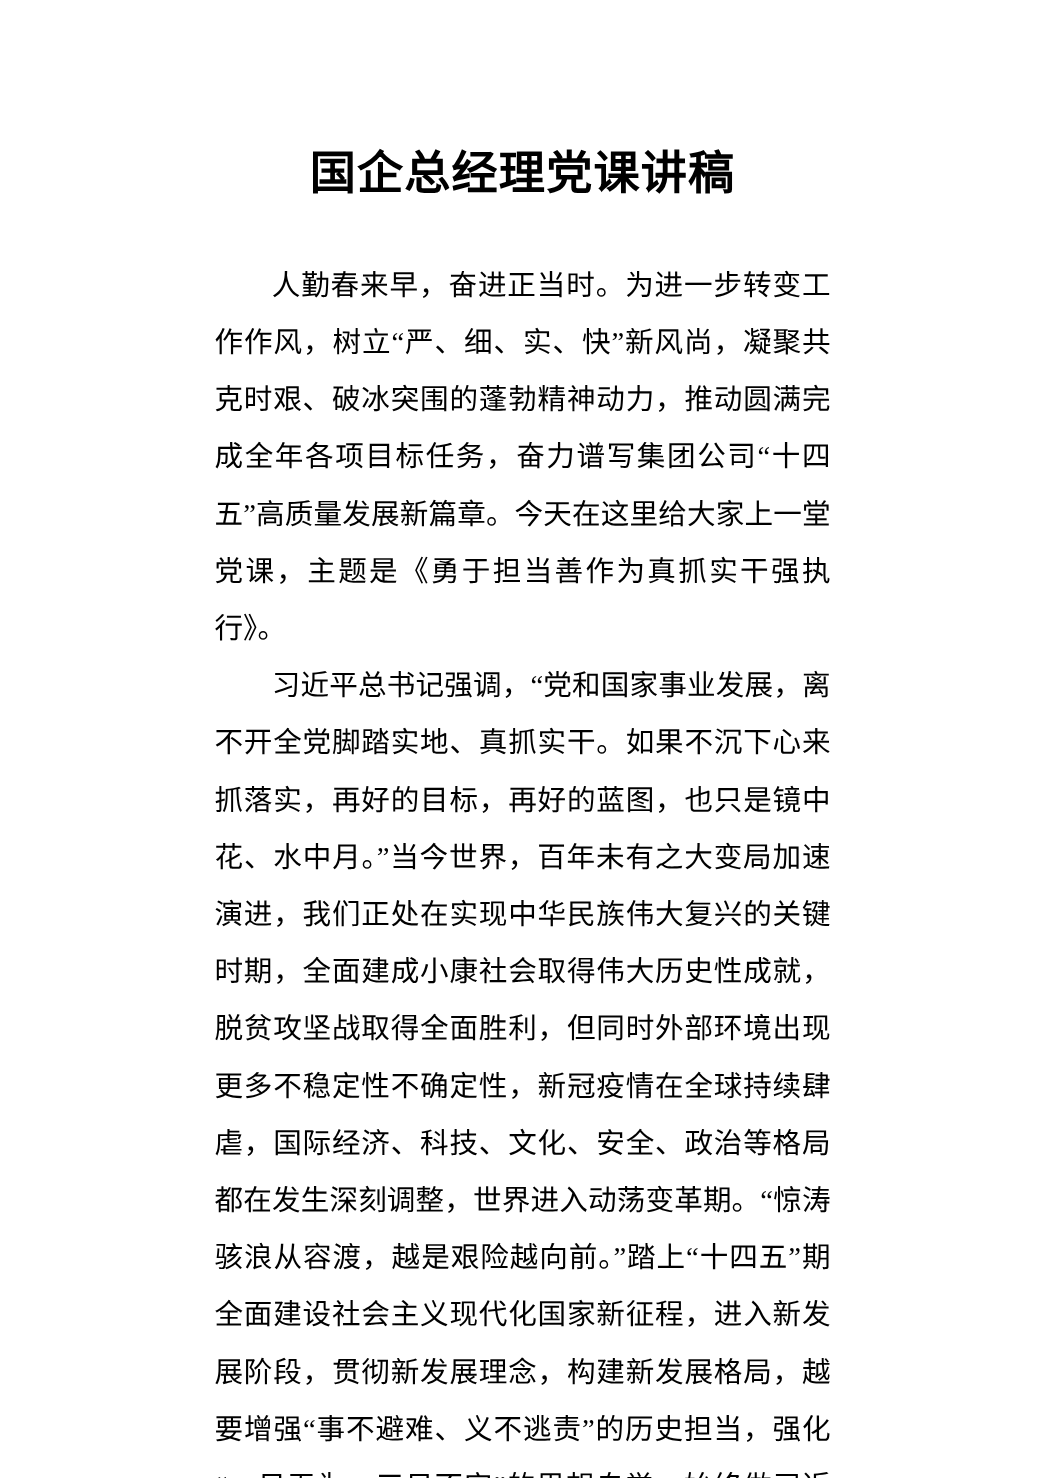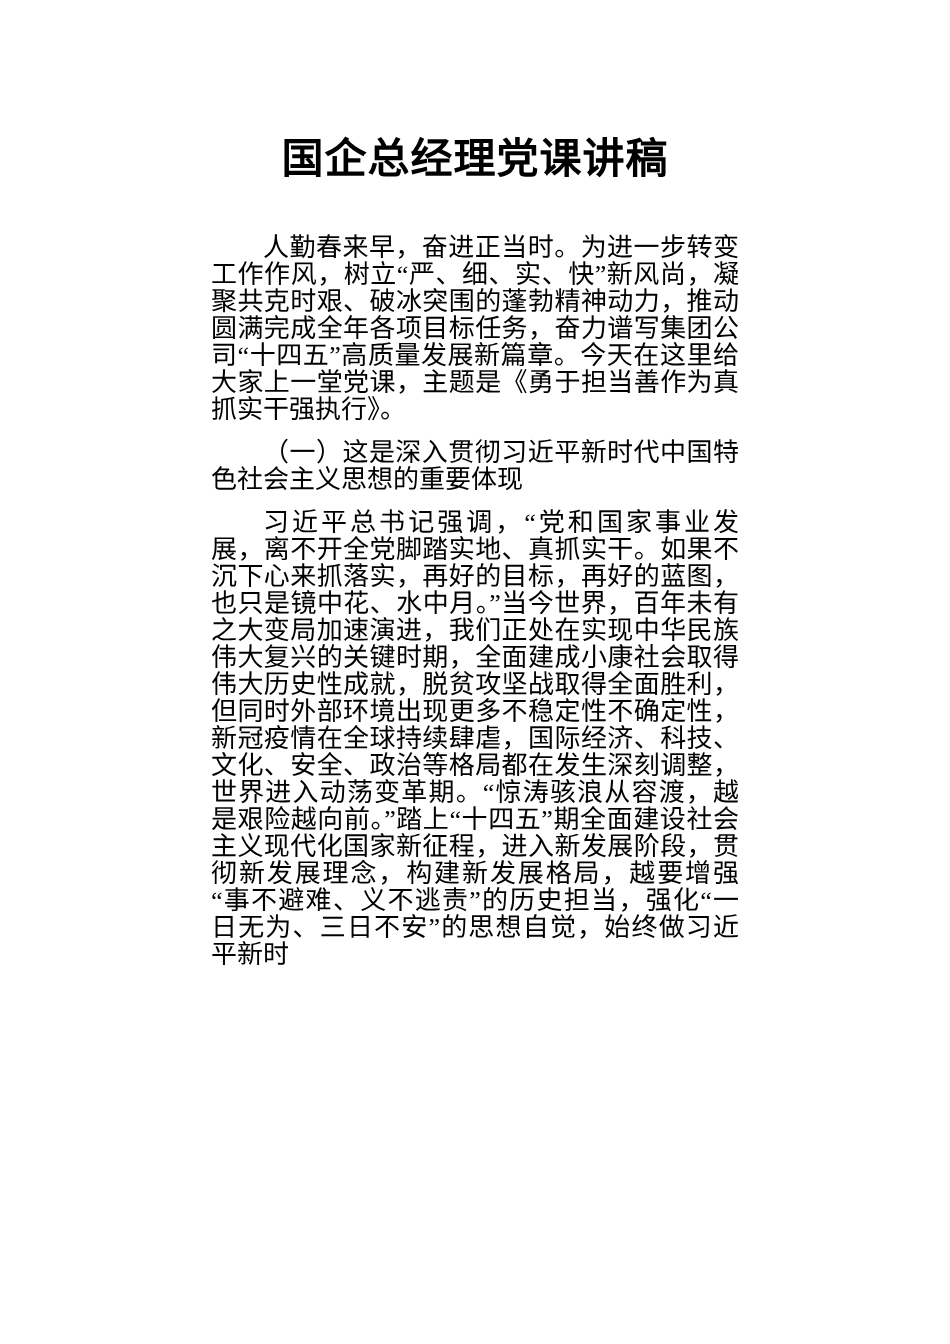--- a/index.html
+++ b/index.html
@@ -24,24 +24,24 @@
     font-size: 42px;
     line-height: 54px;
     text-align: center;
     margin: 0;
     letter-spacing: 1px;
   }
   .doc-body {
     margin-top: 48px;
   }
   .doc-body p {
-    margin: 16px;
+    margin: 0;
     text-indent: 2em;
     text-align: justify;
-    line-height: 27px;
+    line-height: 52px;
     word-break: break-all;
   }
   p.body-para {
     font-family: "Liberation Serif", "DejaVu Serif", serif;
     font-weight: 400;
     font-size: 26px;
   }
   p.section-heading {
     font-family: "Liberation Sans", "DejaVu Sans", sans-serif;
     font-weight: 700;
@@ -53,16 +53,15 @@
     font-size: 26px;
   }
 </style>
 </head>
 <body>
 
 <div class="page">
   <h1 class="doc-title">国企总经理党课讲稿</h1>
   <div class="doc-body" id="doc-blocks">
       <p class="body-para">人勤春来早，奋进正当时。为进一步转变工作作风，树立“严、细、实、快”新风尚，凝聚共克时艰、破冰突围的蓬勃精神动力，推动圆满完成全年各项目标任务，奋力谱写集团公司“十四五”高质量发展新篇章。今天在这里给大家上一堂党课，主题是《勇于担当善作为真抓实干强执行》。</p>
-      <p class="sub-heading">（一）这是深入贯彻习近平新时代中国特色社会主义思想的重要体现</p>
       <p class="body-para">习近平总书记强调，“党和国家事业发展，离不开全党脚踏实地、真抓实干。如果不沉下心来抓落实，再好的目标，再好的蓝图，也只是镜中花、水中月。”当今世界，百年未有之大变局加速演进，我们正处在实现中华民族伟大复兴的关键时期，全面建成小康社会取得伟大历史性成就，脱贫攻坚战取得全面胜利，但同时外部环境出现更多不稳定性不确定性，新冠疫情在全球持续肆虐，国际经济、科技、文化、安全、政治等格局都在发生深刻调整，世界进入动荡变革期。“惊涛骇浪从容渡，越是艰险越向前。”踏上“十四五”期全面建设社会主义现代化国家新征程，进入新发展阶段，贯彻新发展理念，构建新发展格局，越要增强“事不避难、义不逃责”的历史担当，强化“一日无为、三日不安”的思想自觉，始终做习近平新时</p>
     </div>
 </div>
 
 </body></html>

